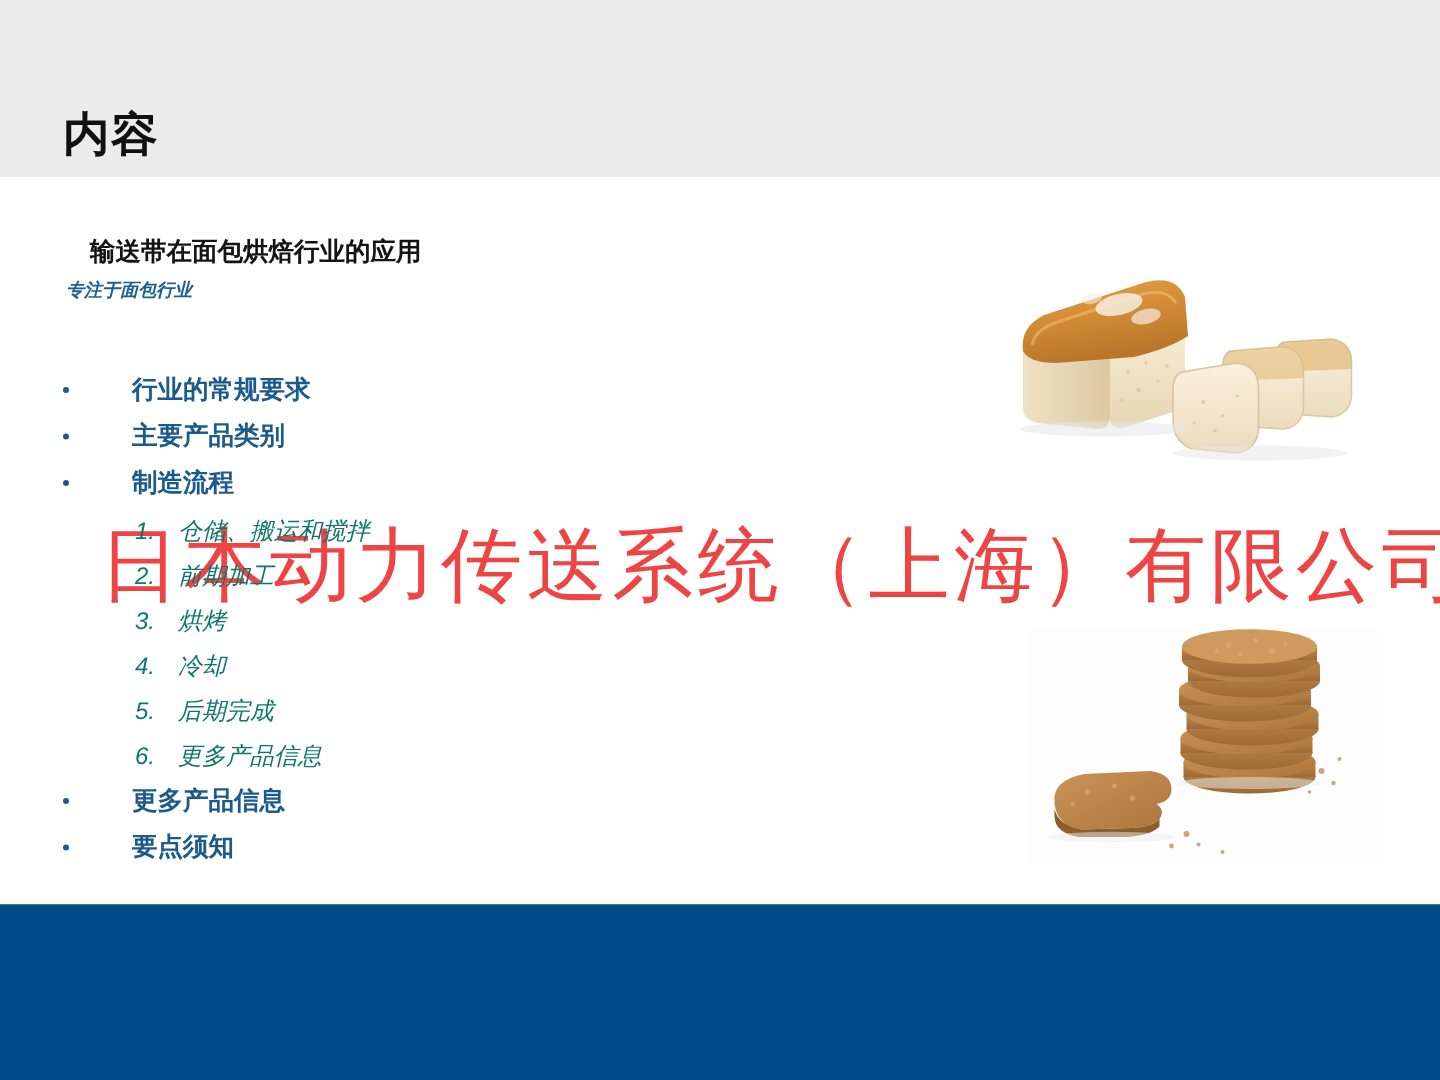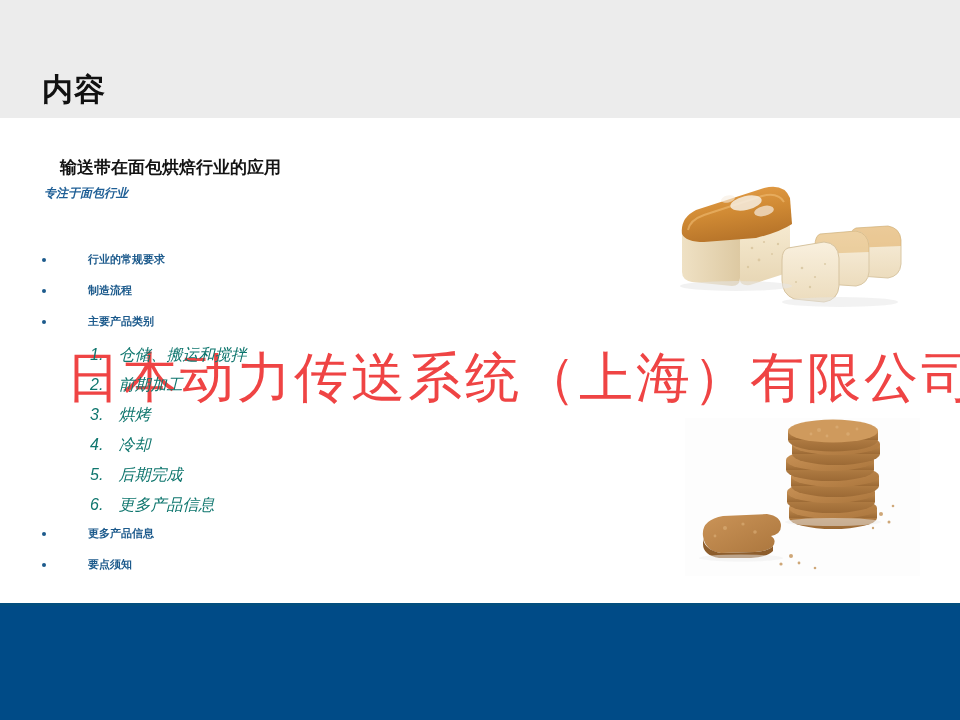--- a/index.html
+++ b/index.html
@@ -91,21 +91,21 @@
     top: 14px;
     width: 4px;
     height: 4px;
     border-radius: 50%;
     background: #1c5a8c;
   }
   .bullet-label {
     position: absolute;
     left: 52px;
     top: 0;
-    font-size: 11px;
+    font-size: 17px;
     font-weight: bold;
     color: #1c5a8c;
   }
 
   .numbered-list {
     position: absolute;
     left: 90px;
     top: 340px;
     width: 520px;
   }
@@ -326,25 +326,25 @@
     </svg>
   </div>
 
   <div class="bullet-list">
     <div class="bullet-row">
       <span class="bullet-dot"></span>
       <span class="bullet-label">行业的常规要求</span>
     </div>
     <div class="bullet-row">
       <span class="bullet-dot"></span>
+      <span class="bullet-label">主要产品类别</span>
+    </div>
+    <div class="bullet-row">
+      <span class="bullet-dot"></span>
       <span class="bullet-label">制造流程</span>
-    </div>
-    <div class="bullet-row">
-      <span class="bullet-dot"></span>
-      <span class="bullet-label">主要产品类别</span>
     </div>
   </div>
 
   <div class="numbered-list">
     <div class="num-row">
       <span class="num-index">1.</span>
       <span>仓储、搬运和搅拌</span>
     </div>
     <div class="num-row">
       <span class="num-index">2.</span>

